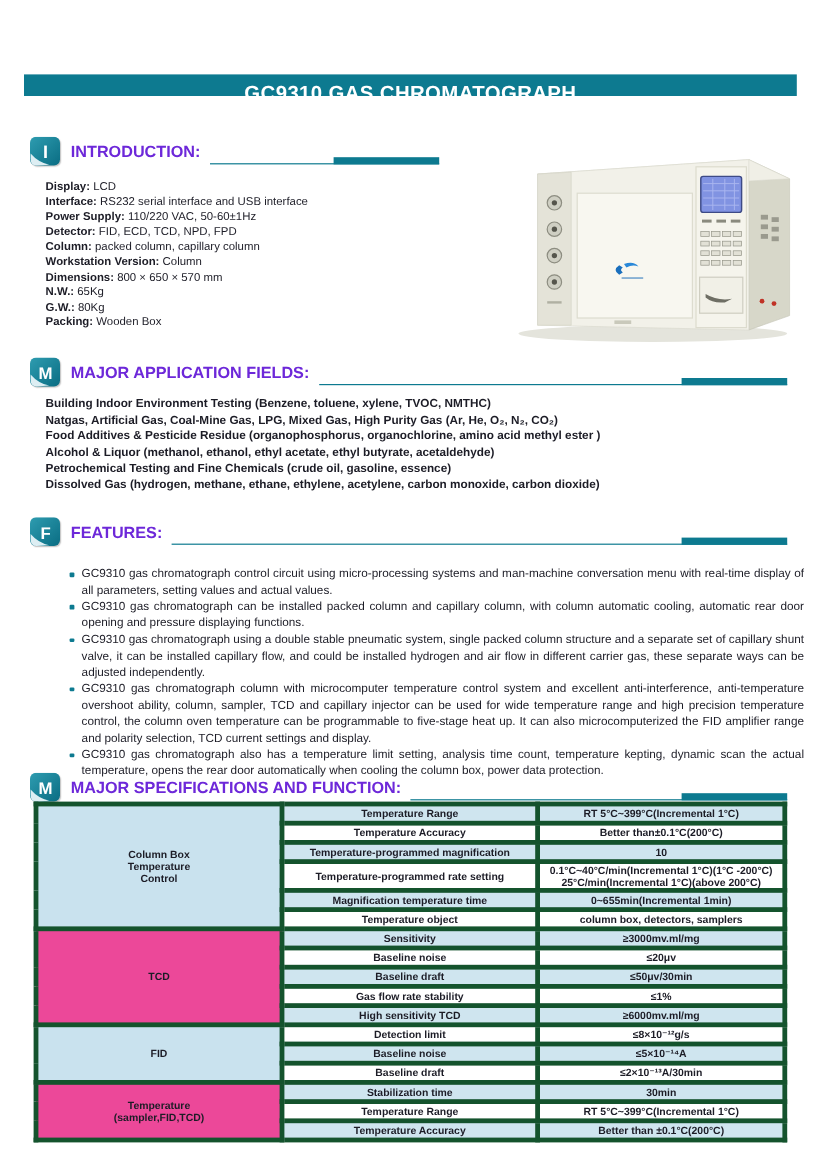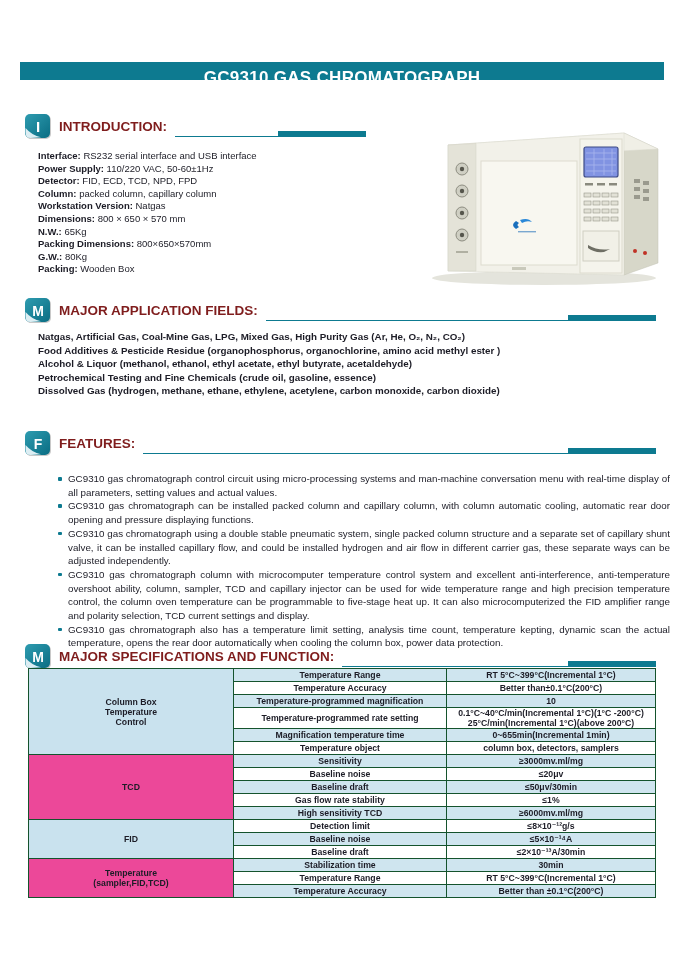--- a/index.html
+++ b/index.html
@@ -10,40 +10,40 @@
   }
   
   .header-bar {
     position:absolute; left:20px; right:20px; top:62px; height:18px;
     background:#0d7a90; color:#ffffff; text-align:center;
     font-size:17px; font-weight:bold; line-height:31px; letter-spacing:0.3px;
   }
   
   .sec-head { position:absolute; display:flex; align-items:center; gap:8px; height:27px; }
   .badge { width:27px; height:26px; flex:0 0 27px; filter:drop-shadow(1.5px 1.5px 0 #c9c9c9); }
-  .sec-title { color:#7f1d1d; font-size:13.5px; font-weight:bold; white-space:nowrap; padding-bottom:1px; }
+  .sec-title { color:#6d28d9; font-size:13.5px; font-weight:bold; white-space:nowrap; padding-bottom:1px; }
   .sec-rule { flex:1; position:relative; height:8px; align-self:flex-end; margin-bottom:3px; }
   .sec-rule::before { content:""; position:absolute; left:0; right:0; bottom:0; height:1.5px; background:#0d7a90; }
   .sec-rule::after  { content:""; position:absolute; right:0; bottom:0; width:88px; height:6px; background:#0d7a90; }
   
   .intro-list { position:absolute; left:38px; top:150px; width:370px; font-size:9.5px; line-height:12.6px; }
   .intro-list .lbl { font-weight:bold; }
   
   .product { position:absolute; left:412px; top:121px; width:256px; height:170px; }
   
   .app-lines { position:absolute; left:38px; top:330px; width:610px; font-size:9.8px; font-weight:600; line-height:13.6px; }
   
   .feat-list { position:absolute; left:40px; top:456px; width:614px; margin:16px; padding:0; list-style:none;
                font-size:9.8px; line-height:13.7px; text-align:justify; }
   .feat-list li { position:relative; padding-left:12px; }
   .feat-list li::before { content:""; position:absolute; left:2px; top:5px; width:3.5px; height:3.5px; background:#0d7a90; border-radius:1px; }
   
   .spec-table { position:absolute; left:28px; top:668px; width:628px; border-collapse:collapse;
                 font-size:8.7px; font-weight:600; table-layout:fixed; }
-  .spec-table td { border:1px solid #14532d; text-align:center; vertical-align:middle;
+  .spec-table td { border:4px solid #14532d; text-align:center; vertical-align:middle;
                    height:12px; padding:0 3px; white-space:pre-line; }
   .spec-table { border:1.5px solid #2d93a8; }
   .rb td { background:#cfe5ef; }
   .rw td { background:#ffffff; }
   .spec-table td.gb { background:#c9e2ee;text-align:center; }
   .spec-table td.gw { background:#ec4899; }
   
   .page-num {
     position:absolute; left:0; top:988px; width:37px; height:22px; background:#0d7a90;
     color:#fff; font-size:10px; font-weight:bold; text-align:center; line-height:22px;
@@ -64,28 +64,28 @@
     </defs>
     <rect x="1" y="0" width="25" height="24" rx="5" fill="url(#bgrad)"></rect>
     <path d="M1.5 14 Q8 21.5 17 23.3 L6.5 24 Q1.5 24 1.5 18.5 Z" fill="#ddeef3"></path>
     <text x="14" y="18" text-anchor="middle" font-size="15" font-weight="bold" fill="#ffffff">I</text>
   </svg>
   <span class="sec-title">INTRODUCTION:</span>
   <span class="sec-rule"></span>
 </div>
 
 <div class="intro-list">
+  <div><span class="lbl">Display:</span><span> LCD</span></div>
   <div><span class="lbl">Interface:</span><span> RS232 serial interface and USB interface</span></div>
   <div><span class="lbl">Power Supply:</span><span> 110/220 VAC, 50-60±1Hz</span></div>
   <div><span class="lbl">Detector:</span><span> FID, ECD, TCD, NPD, FPD</span></div>
   <div><span class="lbl">Column:</span><span> packed column, capillary column</span></div>
-  <div><span class="lbl">Workstation Version:</span><span> Natgas</span></div>
+  <div><span class="lbl">Workstation Version:</span><span> Column</span></div>
   <div><span class="lbl">Dimensions:</span><span> 800 × 650 × 570 mm</span></div>
   <div><span class="lbl">N.W.:</span><span> 65Kg</span></div>
-  <div><span class="lbl">Packing Dimensions:</span><span> 800×650×570mm</span></div>
   <div><span class="lbl">G.W.:</span><span> 80Kg</span></div>
   <div><span class="lbl">Packing:</span><span> Wooden Box</span></div>
 </div>
 
 <svg class="product" viewBox="0 0 256 170">
   <ellipse cx="132" cy="157" rx="112" ry="7" fill="#e4e4dc"></ellipse>
 
   <polygon points="212,12 246,28 246,142 212,154" fill="#d7d7c9" stroke="#c3c3b4" stroke-width="0.5"></polygon>
   <rect x="222" y="58" width="6" height="4" fill="#9a9a8e"></rect>
     <rect x="231" y="60" width="6" height="4" fill="#9a9a8e"></rect>
@@ -163,20 +163,21 @@
   <svg class="badge" viewBox="0 0 27 26">
     <rect x="1" y="0" width="25" height="24" rx="5" fill="url(#bgrad)"></rect>
     <path d="M1.5 14 Q8 21.5 17 23.3 L6.5 24 Q1.5 24 1.5 18.5 Z" fill="#ddeef3"></path>
     <text x="14" y="18" text-anchor="middle" font-size="14" font-weight="bold" fill="#ffffff">M</text>
   </svg>
   <span class="sec-title">MAJOR APPLICATION FIELDS:</span>
   <span class="sec-rule"></span>
 </div>
 
 <div class="app-lines">
+  <div>Building Indoor Environment Testing (Benzene, toluene, xylene, TVOC, NMTHC)</div>
   <div>Natgas, Artificial Gas, Coal-Mine Gas, LPG, Mixed Gas, High Purity Gas (Ar, He, O₂, N₂, CO₂)</div>
   <div>Food Additives &amp; Pesticide Residue (organophosphorus, organochlorine, amino acid methyl ester )</div>
   <div>Alcohol &amp; Liquor (methanol, ethanol, ethyl acetate, ethyl butyrate, acetaldehyde)</div>
   <div>Petrochemical Testing and Fine Chemicals (crude oil, gasoline, essence)</div>
   <div>Dissolved Gas (hydrogen, methane, ethane, ethylene, acetylene, carbon monoxide, carbon dioxide)</div>
 </div>
 
 <div class="sec-head" style="left:24px; top:430px; width:632px;">
   <svg class="badge" viewBox="0 0 27 26">
     <rect x="1" y="0" width="25" height="24" rx="5" fill="url(#bgrad)"></rect>

